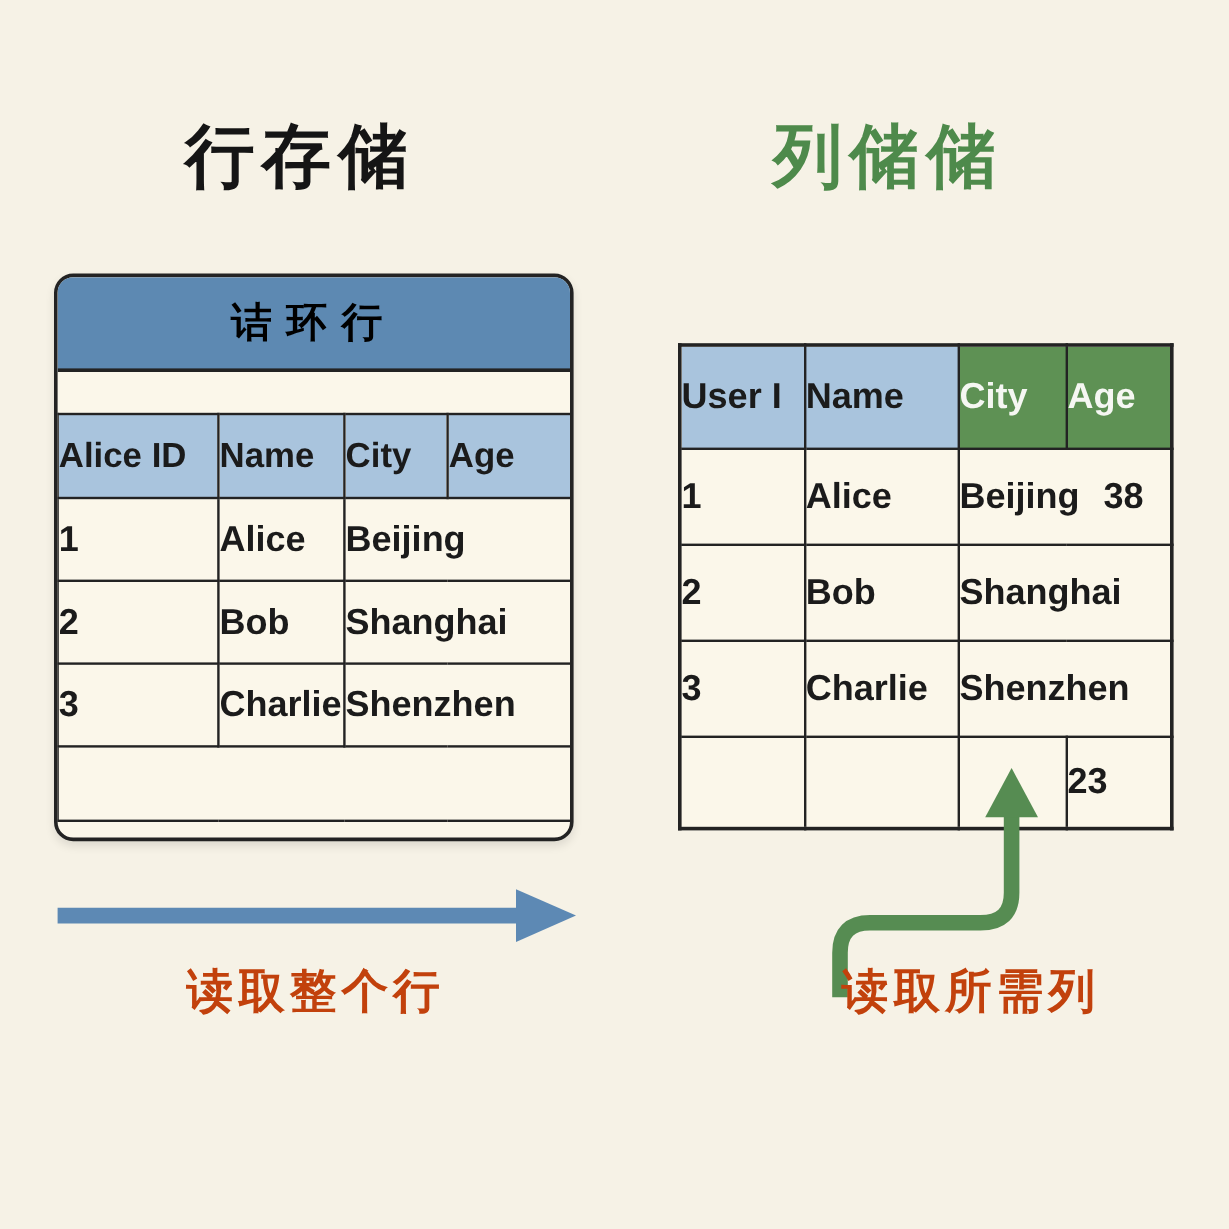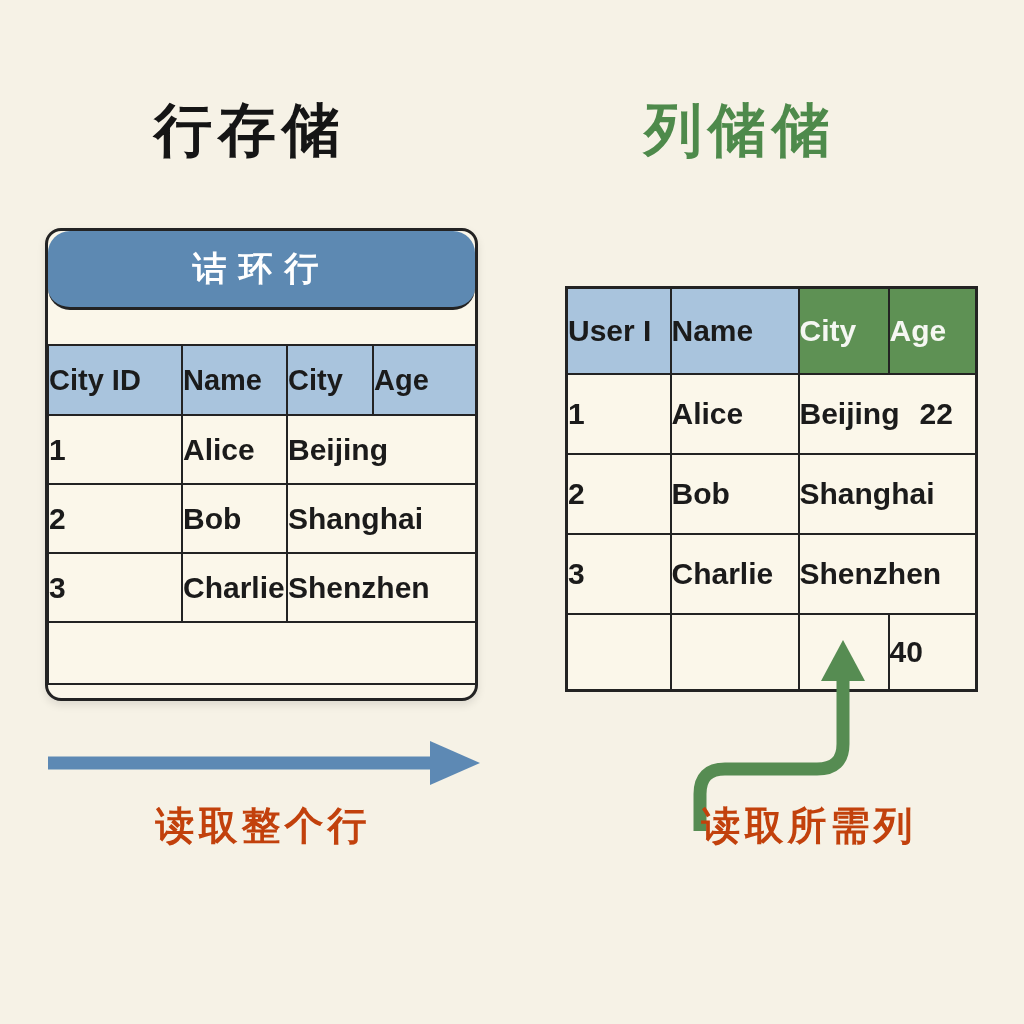--- a/index.html
+++ b/index.html
@@ -33,21 +33,21 @@
     border-radius: 16px;
     background: var(--card-bg, #fbf7ea);
     overflow: hidden;
     box-shadow: 0 4px 8px rgba(0,0,0,0.10);
   }
   .card-header {
     height: 79px;
     background: var(--blue-header, #5d89b2);
     border-bottom: 3px solid var(--table-border, #232323);
     display: flex; align-items: center; justify-content: center;
-    color: #ffffff; font-size: 34px; font-weight: 700; letter-spacing: 12px; border-radius: 22px;
+    color: #000000; font-size: 34px; font-weight: 700; letter-spacing: 12px;
   }
   .card-gap { height: 34px; }
 
   
   table { border-collapse: collapse; table-layout: fixed; }
   th, td {
     border: 2.5px solid var(--table-border, #232323);
     text-align: left; vertical-align: middle;
     font-weight: 700; overflow: hidden; white-space: nowrap;
   }
@@ -107,21 +107,21 @@
     <div class="card-gap"></div>
     <table class="ltable">
       <colgroup>
         <col style="width:134px">
           <col style="width:105px">
           <col style="width:86px">
           <col style="width:110px">
       </colgroup>
       <tbody>
         <tr>
-          <th>City ID</th>
+          <th>Alice ID</th>
           <th>Name</th>
           <th>City</th>
           <th>Age</th>
         </tr>
         <tr>
           <td>1</td>
           <td>Alice</td>
           <td colspan="2">Beijing</td>
         </tr>
         <tr>
@@ -151,37 +151,37 @@
     <tbody>
       <tr>
         <th>User I</th>
         <th>Name</th>
         <th class="green">City</th>
         <th class="green">Age</th>
       </tr>
       <tr>
         <td>1</td>
         <td>Alice</td>
-        <td colspan="2"><span>Beijing</span><span class="age-inline">22</span></td>
+        <td colspan="2"><span>Beijing</span><span class="age-inline">38</span></td>
       </tr>
       <tr>
         <td>2</td>
         <td>Bob</td>
         <td colspan="2">Shanghai</td>
       </tr>
       <tr>
         <td>3</td>
         <td>Charlie</td>
         <td colspan="2">Shenzhen</td>
       </tr>
       <tr class="last">
         <td></td>
         <td></td>
         <td></td>
-        <td>40</td>
+        <td>23</td>
       </tr>
     </tbody>
   </table>
 
   <svg class="arrows" viewBox="0 0 1024 1024">
     <g>
       <line class="arrow-blue-stroke" x1="48" y1="763" x2="434" y2="763" stroke-width="13"></line>
       <polygon class="arrow-blue-fill" points="480,763 430,741 430,785"></polygon>
     </g>
     <g>

